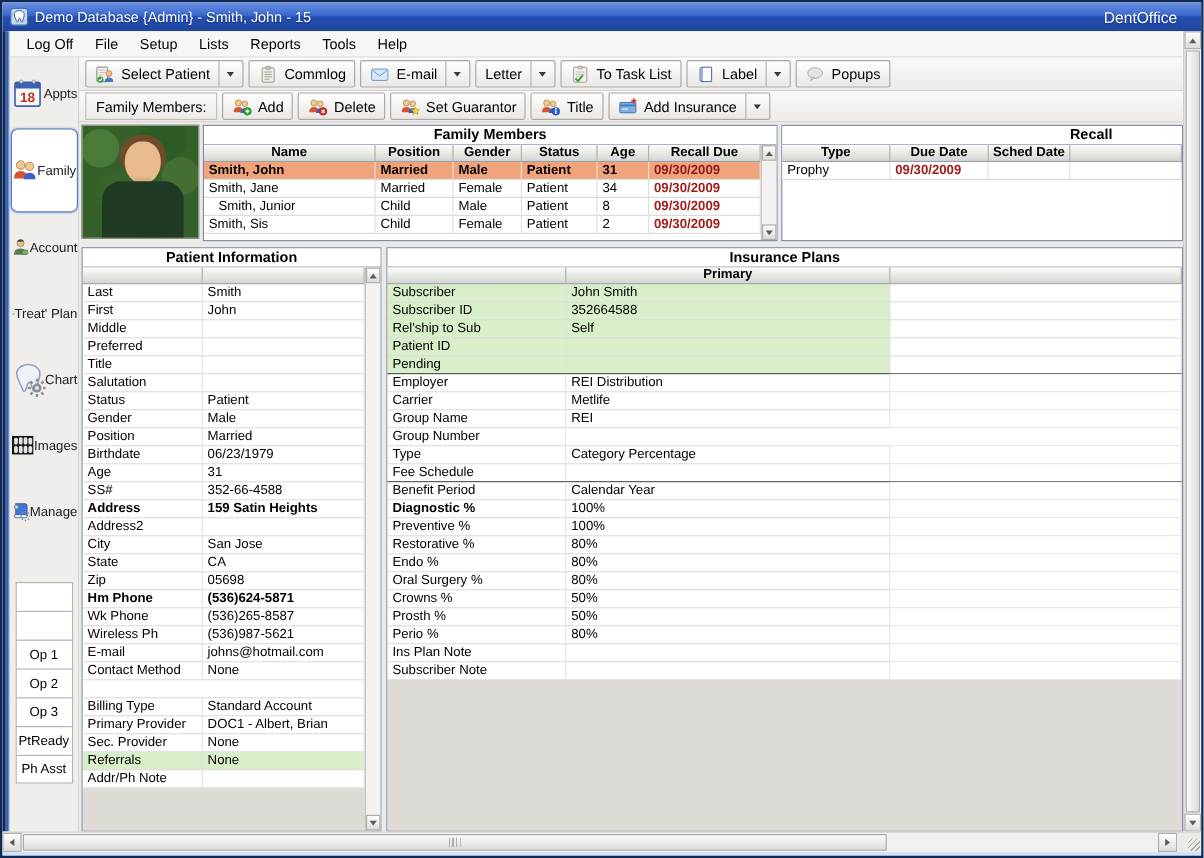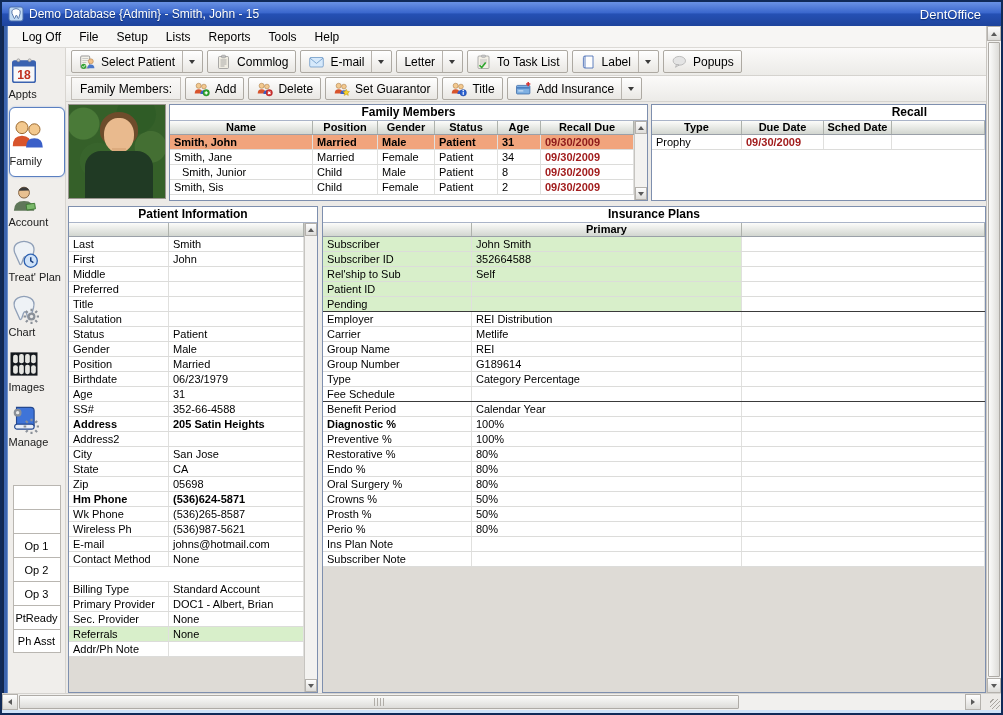--- a/index.html
+++ b/index.html
@@ -13,21 +13,21 @@
   .brand-text{font-size:13px;margin-right:12px;text-shadow:0 1px 1px #10306e;}
   
   .main-area{flex:1;display:flex;min-height:0;}
   .edge-strip{flex:0 0 6px;background:linear-gradient(90deg,#12284f 0 2px,#3c64ae 2px 5px,#6c8fc9 5px 6px);}
   .center-col{flex:1;display:flex;flex-direction:column;min-width:0;}
   .menubar{height:22px;flex:0 0 22px;background:#f7f6f4;border-bottom:1px solid #dcdad6;display:flex;align-items:center;font-size:12px;padding-left:5px;}
   .menu-item{padding:2px 9px;cursor:default;}
   .mid{flex:1;display:flex;min-height:0;}
   
   .sidebar{flex:0 0 58px;background:#f0eeeb;border-right:1px solid #d8d5d0;display:flex;flex-direction:column;align-items:center;padding-top:4px;}
-  .module{width:56px;height:52px;display:flex;flex-direction:column;justify-content:center;margin-bottom:3px;cursor:default;}
+  .module{width:56px;height:52px;display:flex;flex-direction:row;align-items:center;justify-content:center;margin-bottom:3px;cursor:default;}
   .module .mod-ic{width:30px;height:30px;display:block;}
   .module .mod-lab{font-size:11px;color:#202020;margin-top:2px;white-space:nowrap;}
   .module.selected{background:#fff;border:1px solid #5a7fc0;border-radius:6px;height:70px;box-shadow:0 0 2px #9ab4de;}
   .module.selected .mod-ic{width:36px;height:36px;}
   .side-gap{flex:0 0 30px;}
   .op-cell{width:48px;height:24px;background:#fff;border:1px solid #b9b6b1;border-bottom:none;font-size:11px;display:flex;align-items:center;justify-content:center;}
   .op-cell:last-child{border-bottom:1px solid #b9b6b1;}
   
   .work-col{flex:1;display:flex;flex-direction:column;min-width:0;}
   .toolbar{flex:0 0 28px;height:28px;background:linear-gradient(#fbfaf9,#ecebe8);border-bottom:1px solid #d5d3cf;display:flex;align-items:center;padding-left:5px;font-size:12px;}
@@ -472,21 +472,21 @@
                       <div class="grid-row">
                         <div class="g-cell" style="flex: 0 0 100px;">Age</div>
                         <div class="g-cell" style="flex: 1 1 0%;">31</div>
                       </div>
                       <div class="grid-row">
                         <div class="g-cell" style="flex: 0 0 100px;">SS#</div>
                         <div class="g-cell" style="flex: 1 1 0%;">352-66-4588</div>
                       </div>
                       <div class="grid-row bold">
                         <div class="g-cell" style="flex: 0 0 100px;">Address</div>
-                        <div class="g-cell" style="flex: 1 1 0%;">205 Satin Heights</div>
+                        <div class="g-cell" style="flex: 1 1 0%;">159 Satin Heights</div>
                       </div>
                       <div class="grid-row">
                         <div class="g-cell" style="flex: 0 0 100px;">Address2</div>
                         <div class="g-cell" style="flex: 1 1 0%;"></div>
                       </div>
                       <div class="grid-row">
                         <div class="g-cell" style="flex: 0 0 100px;">City</div>
                         <div class="g-cell" style="flex: 1 1 0%;">San Jose</div>
                       </div>
                       <div class="grid-row">
@@ -600,21 +600,20 @@
                       <div class="g-cell" style="flex: 0 0 270px;">Metlife</div>
                       <div class="g-cell" style="flex: 1 1 0%; background: rgb(255, 255, 255);"></div>
                     </div>
                     <div class="grid-row">
                       <div class="g-cell" style="flex: 0 0 149px;">Group Name</div>
                       <div class="g-cell" style="flex: 0 0 270px;">REI</div>
                       <div class="g-cell" style="flex: 1 1 0%; background: rgb(255, 255, 255);"></div>
                     </div>
                     <div class="grid-row">
                       <div class="g-cell" style="flex: 0 0 149px;">Group Number</div>
-                      <div class="g-cell" style="flex: 0 0 270px;">G189614</div>
                       <div class="g-cell" style="flex: 1 1 0%; background: rgb(255, 255, 255);"></div>
                     </div>
                     <div class="grid-row">
                       <div class="g-cell" style="flex: 0 0 149px;">Type</div>
                       <div class="g-cell" style="flex: 0 0 270px;">Category Percentage</div>
                       <div class="g-cell" style="flex: 1 1 0%; background: rgb(255, 255, 255);"></div>
                     </div>
                     <div class="grid-row section-end">
                       <div class="g-cell" style="flex: 0 0 149px;">Fee Schedule</div>
                       <div class="g-cell" style="flex: 0 0 270px;"></div>

